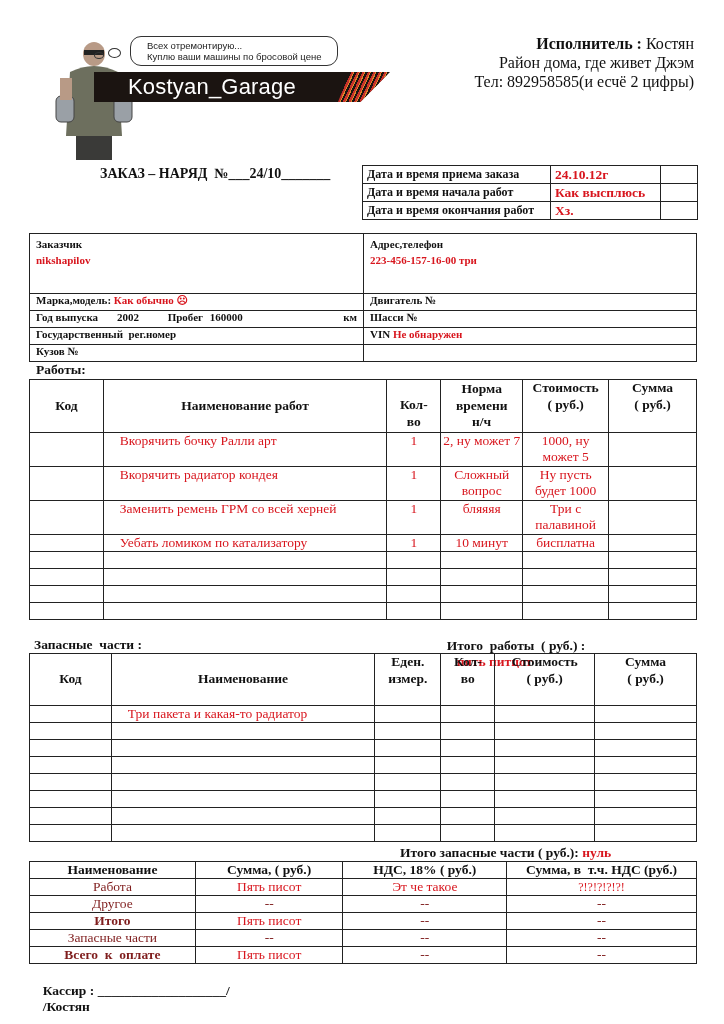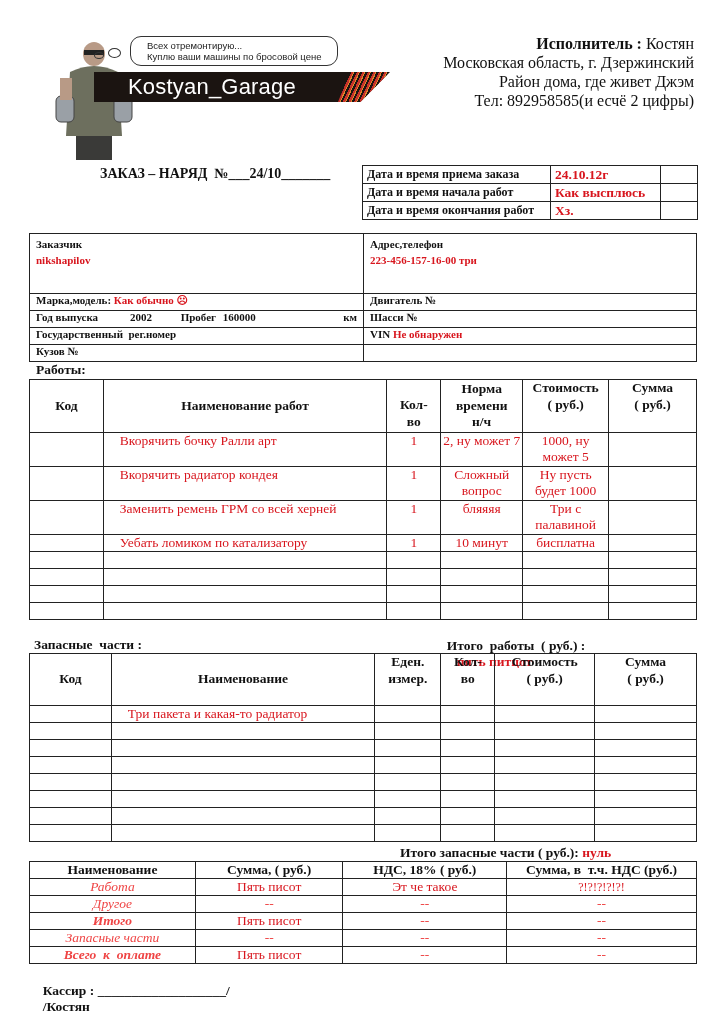--- a/index.html
+++ b/index.html
@@ -41,21 +41,21 @@
   table.grid td, table.grid th { border: 1px solid #222; }
   table.grid th { font-weight: bold; font-size: 13.5px; text-align: center; line-height: 16.5px; }
   table.grid td { font-size: 13.5px; color: #d8161e; text-align: center; line-height: 16px; vertical-align: top; }
   table.grid td.name { text-align: left; padding-left: 16px; }
 
   .works { left: 29px; top: 379px; width: 668px; }
   .parts { left: 29px; top: 653px; width: 668px; }
   .summary { left: 29px; top: 861px; width: 668px; }
   .summary th { height: 17px; line-height: 16px !important; }
   .summary td { height: 17px; line-height: 16px !important; vertical-align: middle !important; }
-  .summary td.blk { color: #ef4444; font-style: italic; }
+  .summary td.blk { color: #7f1d1d; }
 </style>
 </head>
 <body>
 
 <div class="abs logo">
   <svg class="person" viewBox="0 0 92 120">
     <ellipse cx="46" cy="14" rx="11" ry="12" fill="#b89a86"></ellipse>
     <rect x="36" y="10" width="20" height="5" fill="#222"></rect>
     <path d="M22 32 Q46 20 70 32 L74 96 L18 96 Z" fill="#6d6f5e"></path>
     <rect x="28" y="96" width="36" height="24" fill="#3a3a38"></rect>
@@ -71,21 +71,20 @@
     <div>Куплю ваши машины по бросовой цене</div>
   </div>
   <div class="banner">
     <span class="banner-text">Kostyan_Garage</span>
     <div class="stripes"></div>
   </div>
 </div>
 
 <div class="abs exec">
   <div><span class="b">Исполнитель :</span> <span>Костян</span></div>
-  <div>Московская область, г. Дзержинский</div>
   <div>Район дома, где живет Джэм</div>
   <div>Тел: 892958585(и есчё 2 цифры)</div>
 </div>
 
 <div class="abs order-title" style="white-space:pre;">ЗАКАЗ – НАРЯД  №___24/10_______</div>
 
 <table class="abs dates">
   <tbody>
       <tr>
     <td class="l">Дата и время приема заказа</td>
@@ -117,21 +116,21 @@
       <div class="red">223-456-157-16-00 три</div>
     </td>
   </tr>
   <tr>
     <td class="w1"><span>Марка,модель:</span> <span class="red">Как обычно ☹</span></td>
     <td><span>Двигатель №</span></td>
   </tr>
   <tr>
     <td class="w1" style="position:relative;">
       <span>Год выпуска</span>
-      <span style="margin-left:29px;">2002</span>
+      <span style="margin-left:16px;">2002</span>
       <span style="margin-left:26px;">Пробег</span>
       <span style="margin-left:4px;">160000</span>
       <span style="position:absolute; right:6px;">км</span>
     </td>
     <td><span>Шасси №</span></td>
   </tr>
   <tr>
     <td class="w1"><span style="white-space:pre;">Государственный  рег.номер</span></td>
     <td><span>VIN</span> <span class="red">Не обнаружен</span></td>
   </tr>

